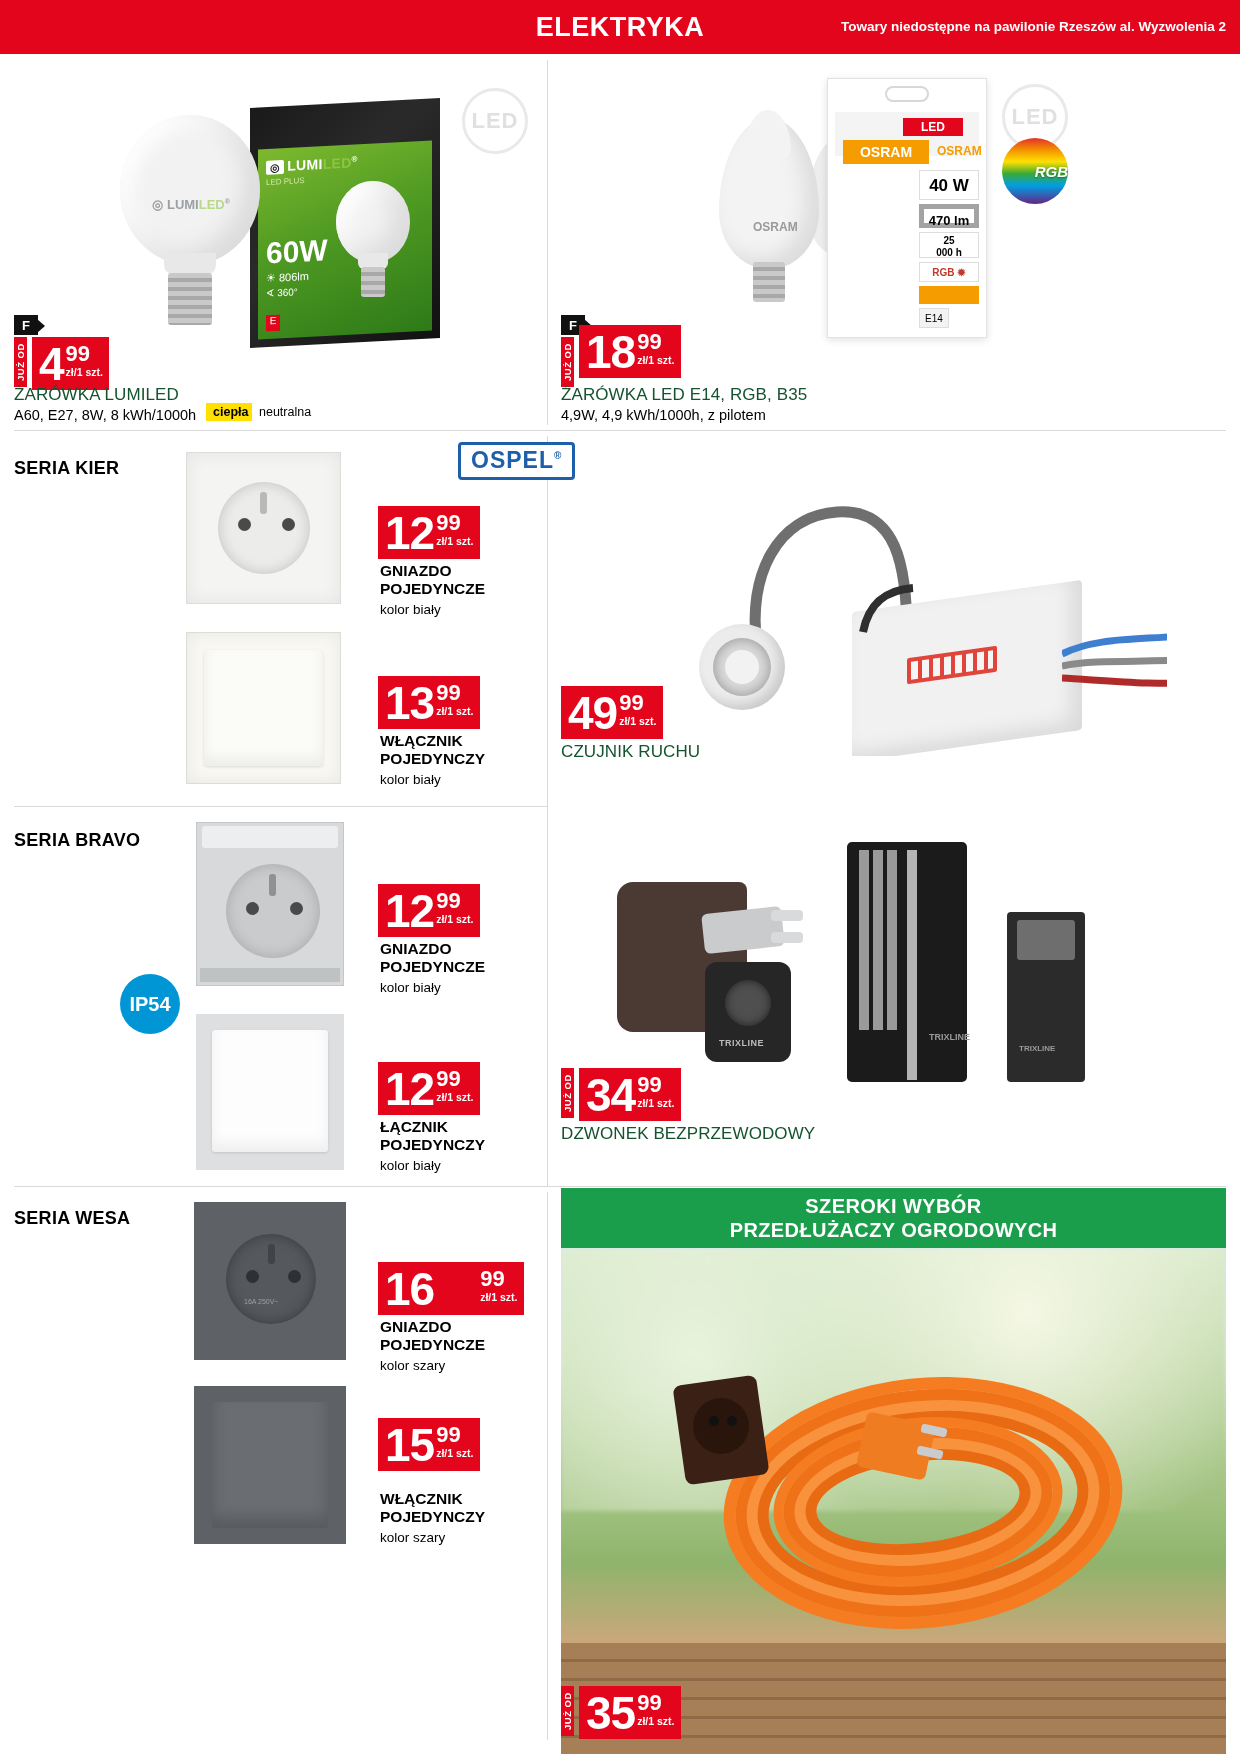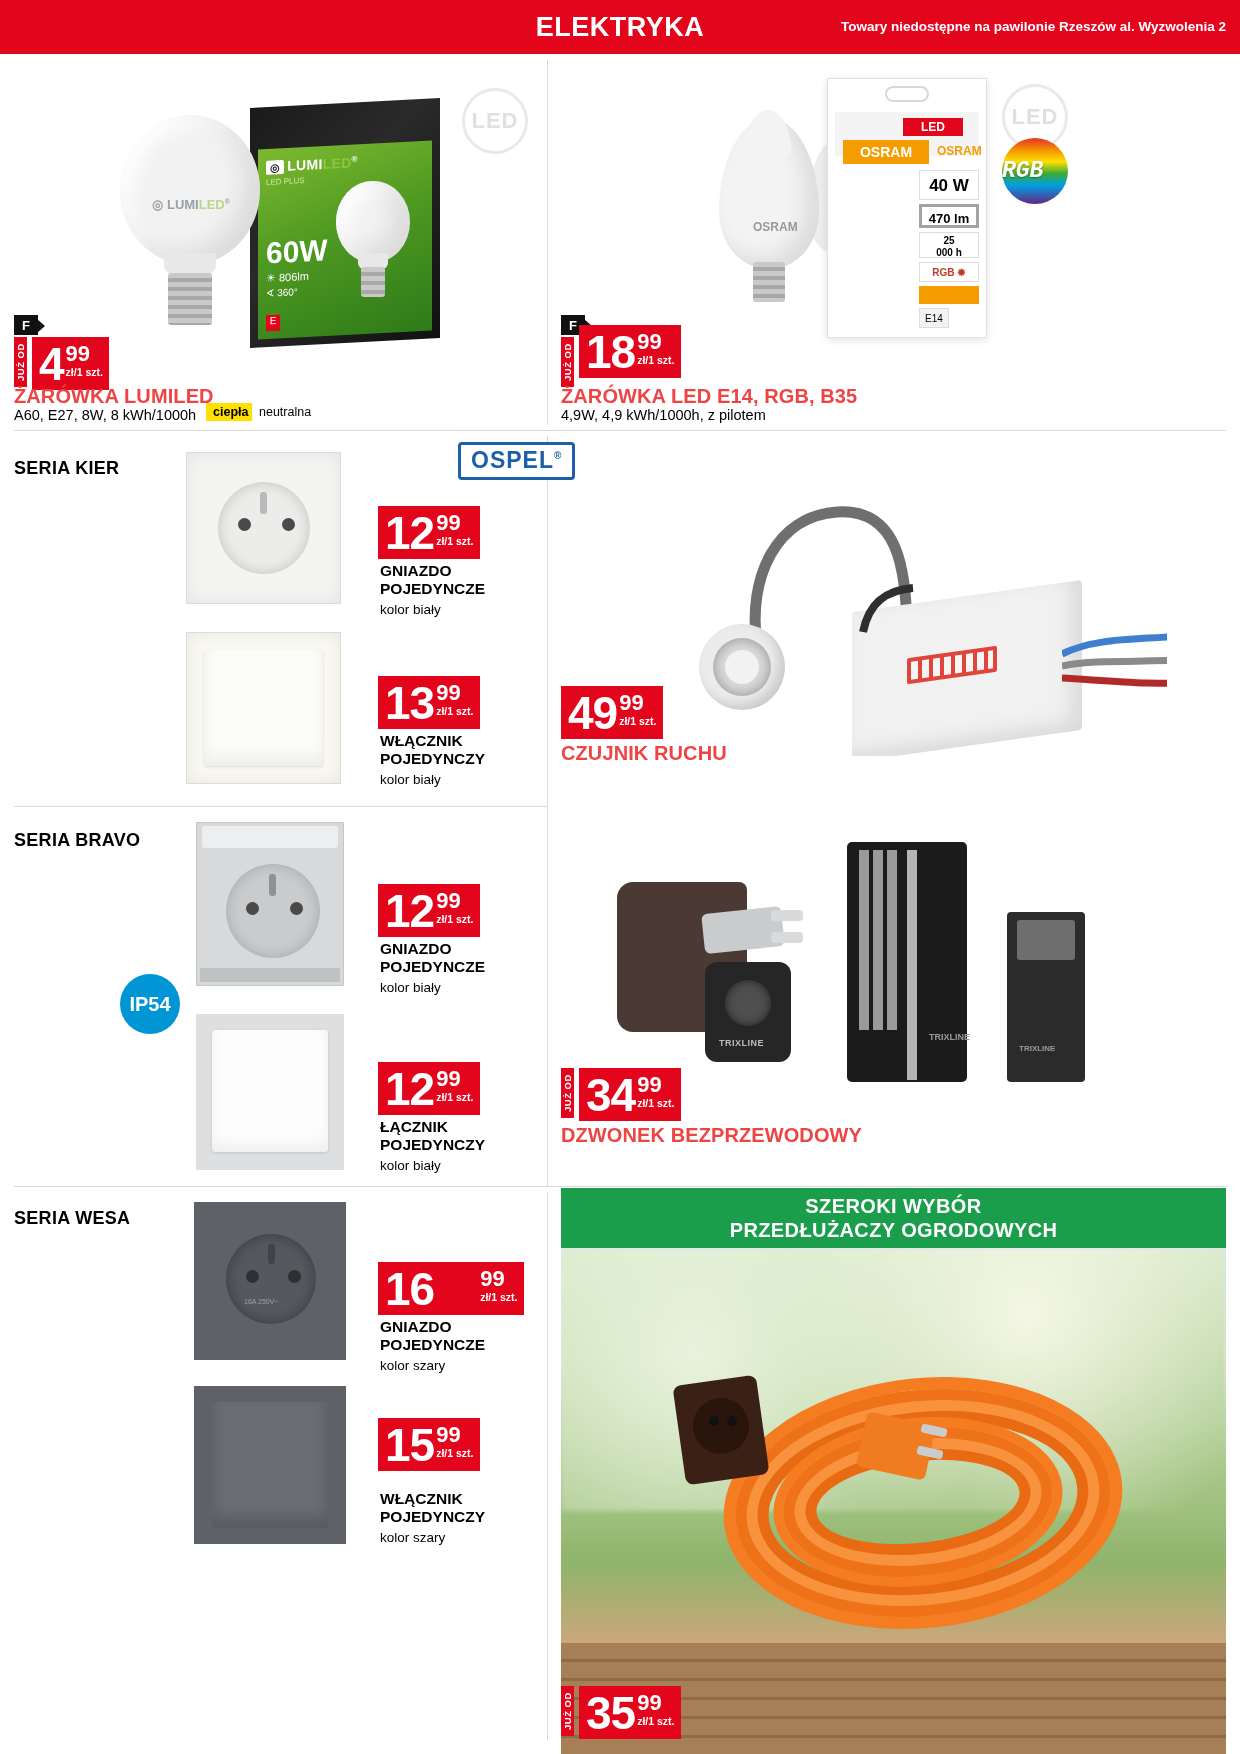--- a/index.html
+++ b/index.html
@@ -62,21 +62,21 @@
     border:1px solid #111;
   }
   .energy::after {
     content:""; position:absolute; right:-8px; top:3px;
     border-top:7px solid transparent; border-bottom:7px solid transparent;
     border-left:8px solid #111;
   }
   .energy .letter { position:relative; z-index:2; }
 
   
-  .prod-title { font-size:20px; font-weight:bold; color:#ef4444; letter-spacing:0.1px; }
+  .prod-title { font-size:17px; font-weight:normal; color:#14532d; letter-spacing:0.1px; }
   .prod-sub { font-size:14.5px; color:#000; margin-top:2px; }
   .series-title { font-size:18px; font-weight:bold; color:#000; letter-spacing:0.3px; }
   .item-name { font-size:15.5px; font-weight:bold; color:#000; line-height:1.12; }
   .item-color { font-size:13.5px; color:#000; margin-top:2px; }
 
   .chip {
     display:inline-block; font-size:12.5px; padding:2px 7px; font-weight:bold;
   }
   .chip.ciepla { background:#ffe000; color:#000; }
   .chip.neutralna { background:#fff; color:#000; font-weight:normal; }
@@ -85,24 +85,23 @@
   .ledbadge {
     position:absolute; width:66px; height:66px; border-radius:50%;
     border:3px solid #e9e9e9; color:#e0e0e0;
     display:flex; align-items:center; justify-content:center;
     font-size:22px; font-weight:bold; letter-spacing:1px;
     background:#fff;
   }
   .rgbcircle {
     position:absolute; width:66px; height:66px; border-radius:50%;
     background: linear-gradient(180deg,#e53027 0%,#f39200 18%,#ffe000 36%,#3aaa35 54%,#009fe3 72%,#662483 100%);
-    display:flex; align-items:center; justify-content:flex-start;
-    color:#fff; font-weight:bold; font-style:italic; font-size:23px;
+    display:flex; align-items:center; justify-content:flex-end;
+    color:#fff; font-weight:bold; font-style:italic; font-size:15px;
     text-shadow:0 1px 2px rgba(0,0,0,.35);
-    font-family:Liberation Mono, monospace;
   }
 
   
   .ospel {
     position:absolute; border:3px solid #1d5fa8; color:#1d5fa8;
     font-size:23px; font-weight:bold; letter-spacing:1px;
     padding:2px 10px 3px; border-radius:4px; background:#fff;
   }
   .ospel sup { font-size:10px; vertical-align:super; }
 
@@ -248,21 +247,21 @@
 
   <div class="photo" style="left:110px; top:10px; width:420px; height:300px;">
 
     <div style="position:absolute; left:170px; top:8px; width:160px; height:260px; background:#ffffff; border:1px solid #e2e2e2; box-shadow:0 2px 8px rgba(0,0,0,.12);"></div>
     <div style="position:absolute; left:228px; top:16px; width:44px; height:16px; border:2px solid #d8d8d8; border-radius:8px;"></div>
     <div style="position:absolute; left:178px; top:42px; width:144px; height:44px; background:#f4f4f4;"></div>
     <div style="position:absolute; left:246px; top:48px; width:60px; height:18px; background:#e3051b; color:#fff; font-size:12px; font-weight:bold; text-align:center; line-height:18px;">LED</div>
     <div style="position:absolute; left:186px; top:70px; width:86px; height:24px; background:#f59c00; color:#fff; font-size:14px; font-weight:bold; text-align:center; line-height:24px;">OSRAM</div>
     <div style="position:absolute; left:280px; top:74px; font-size:12px; font-weight:bold; color:#f59c00;">OSRAM</div>
     <div style="position:absolute; left:262px; top:100px; width:60px; height:30px; background:#fff; border:1px solid #ddd; font-size:17px; font-weight:bold; text-align:center; line-height:30px;">40 W</div>
-    <div style="position:absolute; left:262px; top:134px; width:60px; height:24px; background:#fff; border:3px solid #a3a3a3; font-size:13px; font-weight:bold; text-align:center; line-height:24px;">470 lm</div>
+    <div style="position:absolute; left:262px; top:134px; width:60px; height:24px; background:#fff; border:5px solid #a3a3a3; font-size:13px; font-weight:bold; text-align:center; line-height:24px;">470 lm</div>
     <div style="position:absolute; left:262px; top:162px; width:60px; height:26px; background:#fff; border:1px solid #ddd; font-size:10px; font-weight:bold; text-align:center; line-height:12px; padding-top:2px;">25<br>000 h</div>
     <div style="position:absolute; left:262px; top:192px; width:60px; height:20px; background:#fff; border:1px solid #ddd; font-size:10px; font-weight:bold; text-align:center; line-height:20px; color:#c0392b;">RGB ✹</div>
     <div style="position:absolute; left:262px; top:216px; width:60px; height:18px; background:#f59c00;"></div>
     <div style="position:absolute; left:262px; top:238px; width:30px; height:20px; background:#f3f3f3; border:1px solid #ddd; font-size:10px; text-align:center; line-height:20px;">E14</div>
 
     <div style="position:absolute; left:62px; top:48px; width:100px; height:150px; background:#f3f3f3; border-radius:50% 50% 46% 46% / 62% 62% 38% 38%; box-shadow: inset -12px -8px 22px rgba(0,0,0,.10);"></div>
     <div style="position:absolute; left:88px; top:40px; width:46px; height:50px; background:#f3f3f3; border-radius:50% 50% 40% 40% / 80% 80% 20% 20%;"></div>
     <div style="position:absolute; left:96px; top:150px; font-size:12px; font-weight:bold; color:#9a9a9a;">OSRAM</div>
     <div class="bulb-base" style="left:96px; top:192px; width:32px; height:40px;"></div>
 

